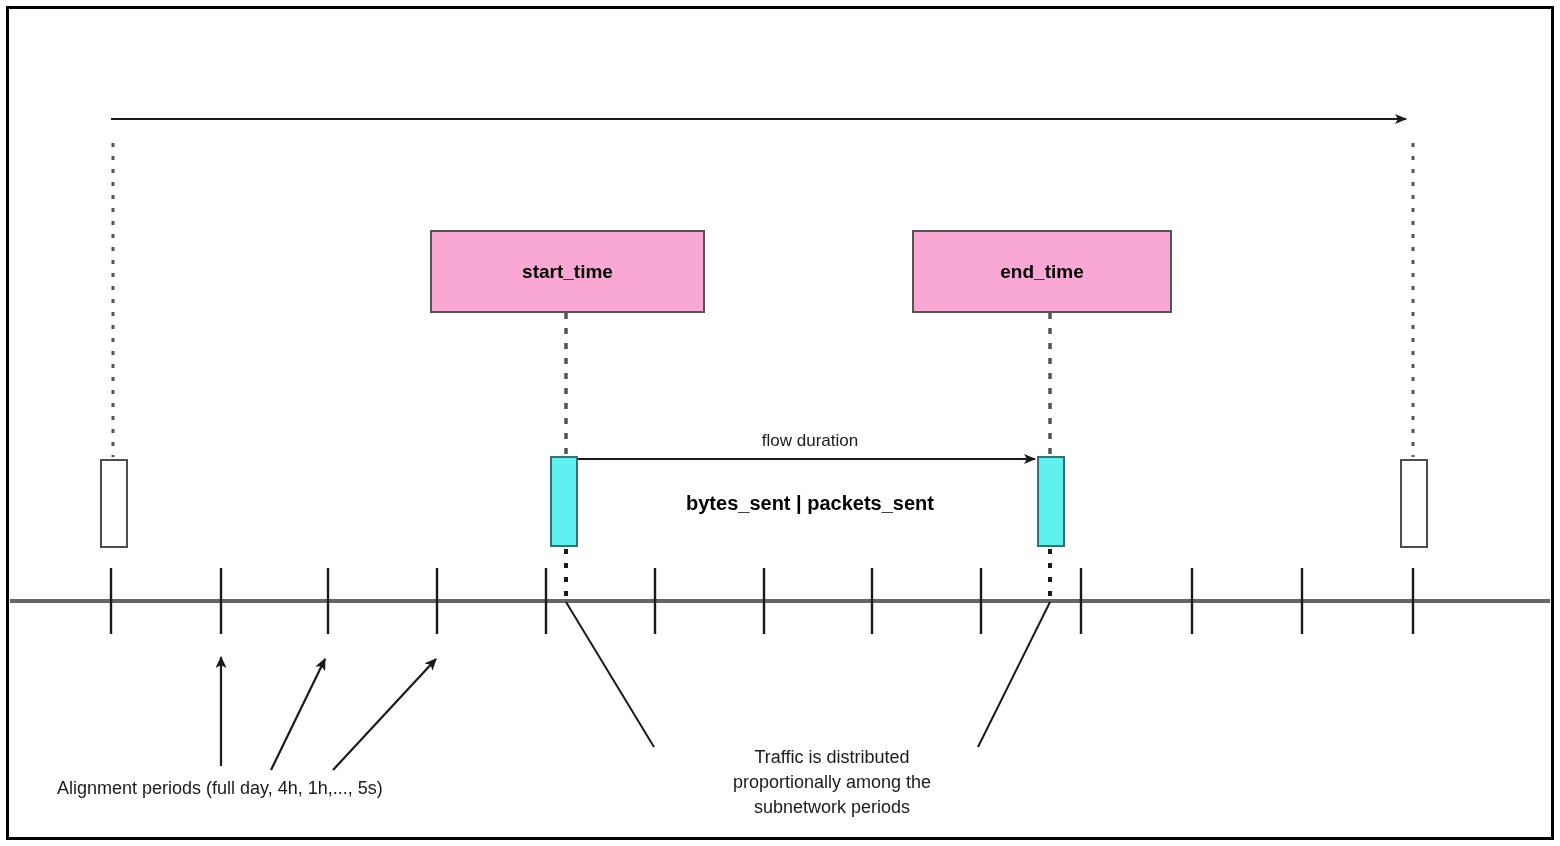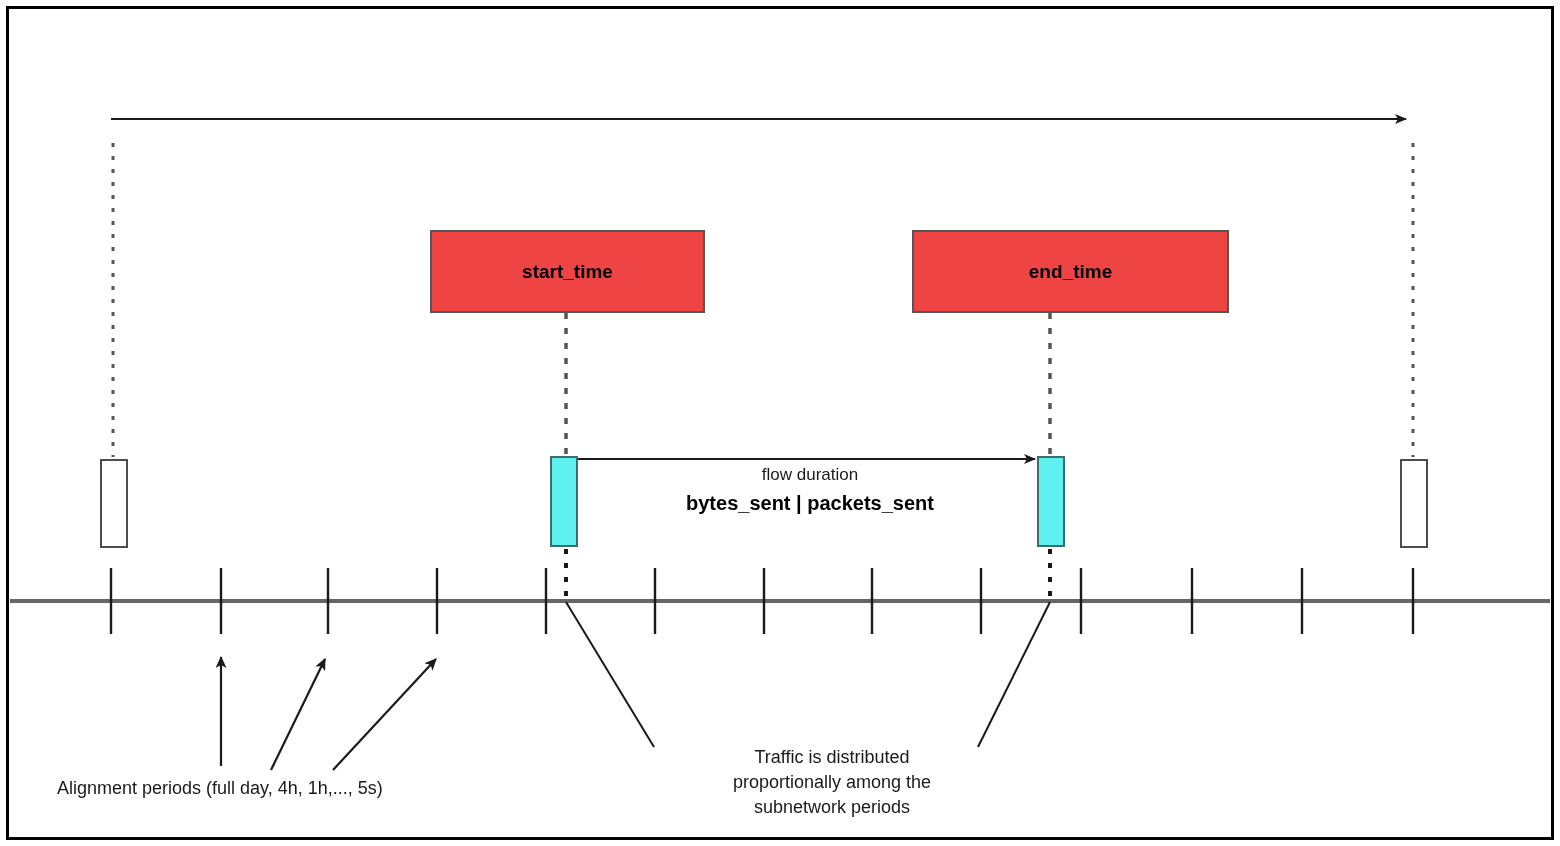--- a/index.html
+++ b/index.html
@@ -41,40 +41,40 @@
     top: 38px;
     width: 1560px;
     text-align: center;
     font-size: 19px;
     color: #1a1a1a;
     font-family: "Liberation Sans", sans-serif;
   }
   .label-box {
     position: absolute;
     border: 2px solid #555555;
-    background: #ef4444;
+    background: #f9a8d4;
     box-sizing: border-box;
     display: flex;
     align-items: center;
     justify-content: center;
     font-weight: bold;
     font-size: 19px;
     color: #000000;
     font-family: "Liberation Sans", sans-serif;
   }
   #box-start-time {
     left: 430px;
     top: 230px;
     width: 275px;
     height: 83px;
   }
   #box-end-time {
     left: 912px;
     top: 230px;
-    width: 317px;
+    width: 260px;
     height: 83px;
   }
   .period-marker {
     position: absolute;
     box-sizing: border-box;
     border: 2px solid #4d4d4d;
   }
   .period-marker.hollow {
     background: #ffffff;
   }
@@ -108,21 +108,20 @@
   }
   .flow-duration-label {
     position: absolute;
     left: 660px;
     top: 431px;
     width: 300px;
     text-align: center;
     font-size: 17px;
     color: #1a1a1a;
     font-family: "Liberation Sans", sans-serif;
-    margin-top: 34px;
   }
   .bytes-label {
     position: absolute;
     left: 560px;
     top: 492px;
     width: 500px;
     text-align: center;
     font-weight: bold;
     font-size: 20px;
     color: #000000;

